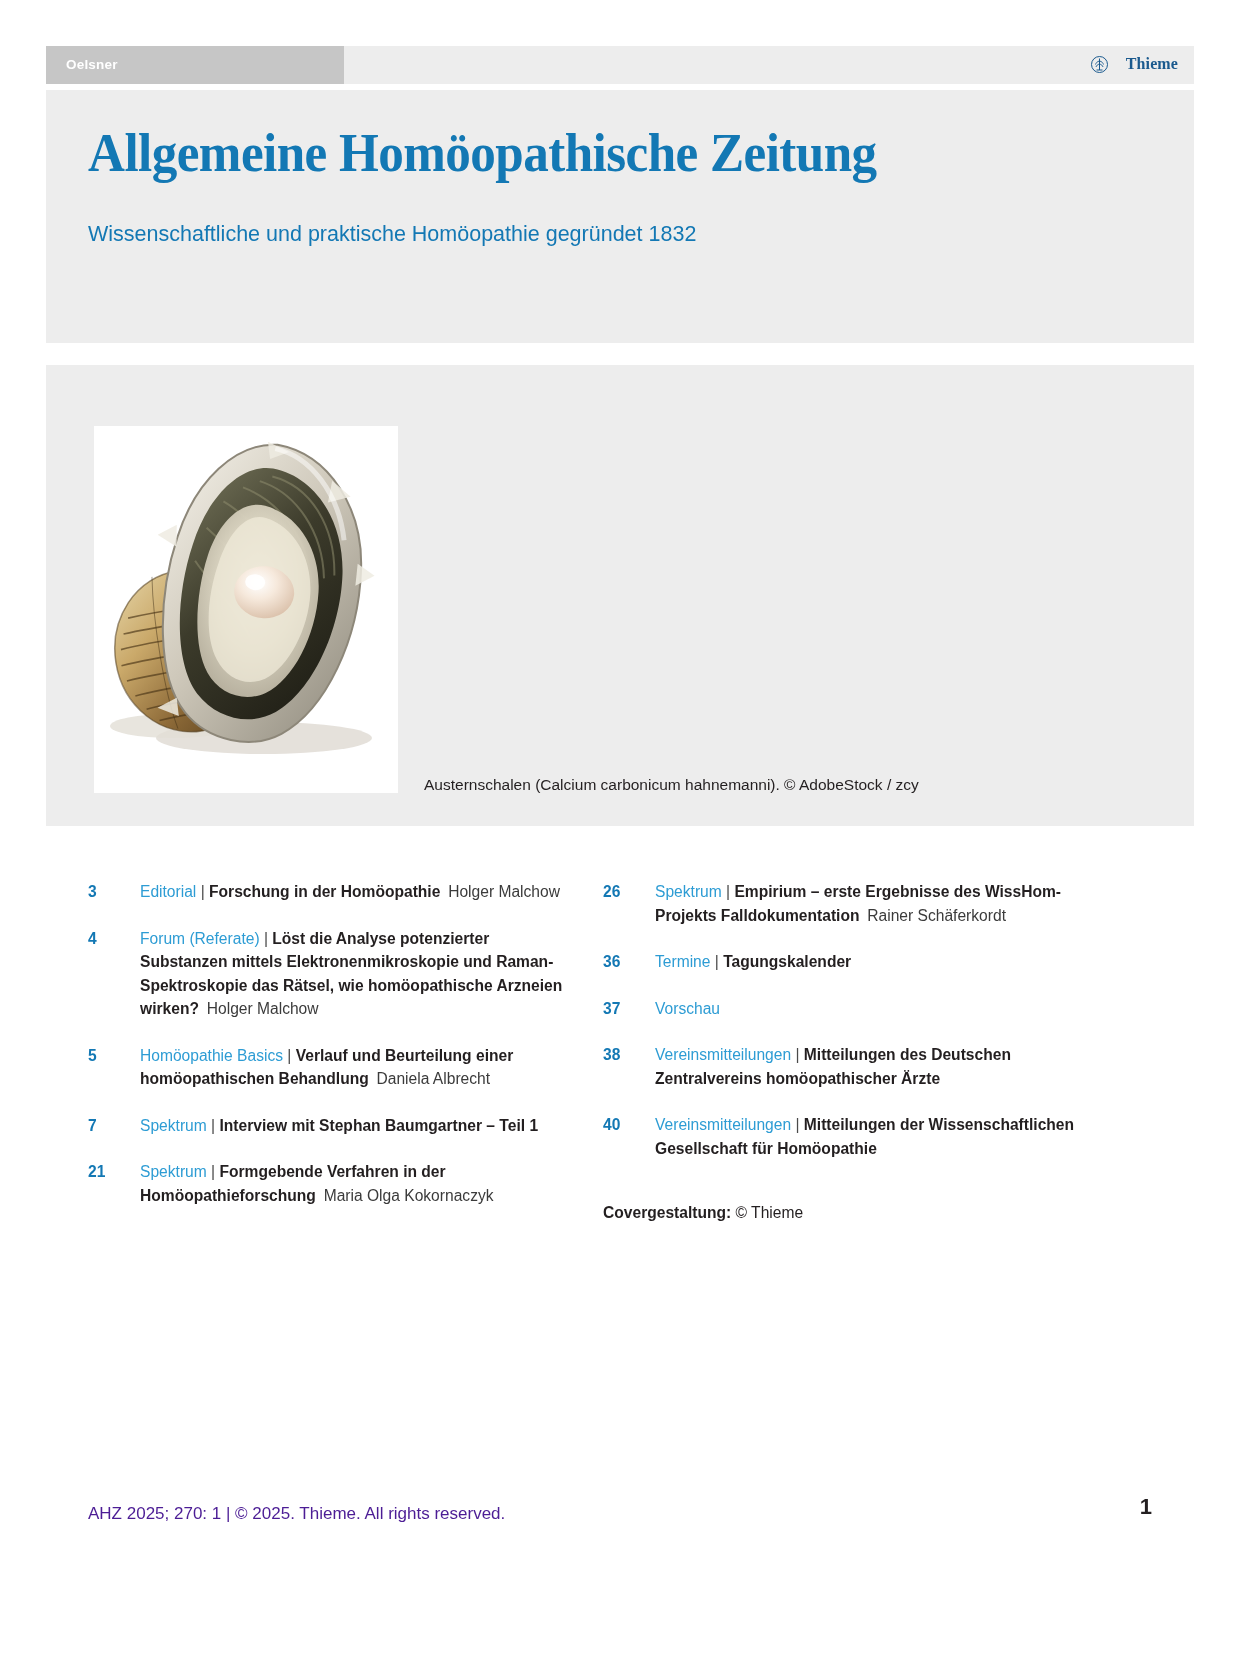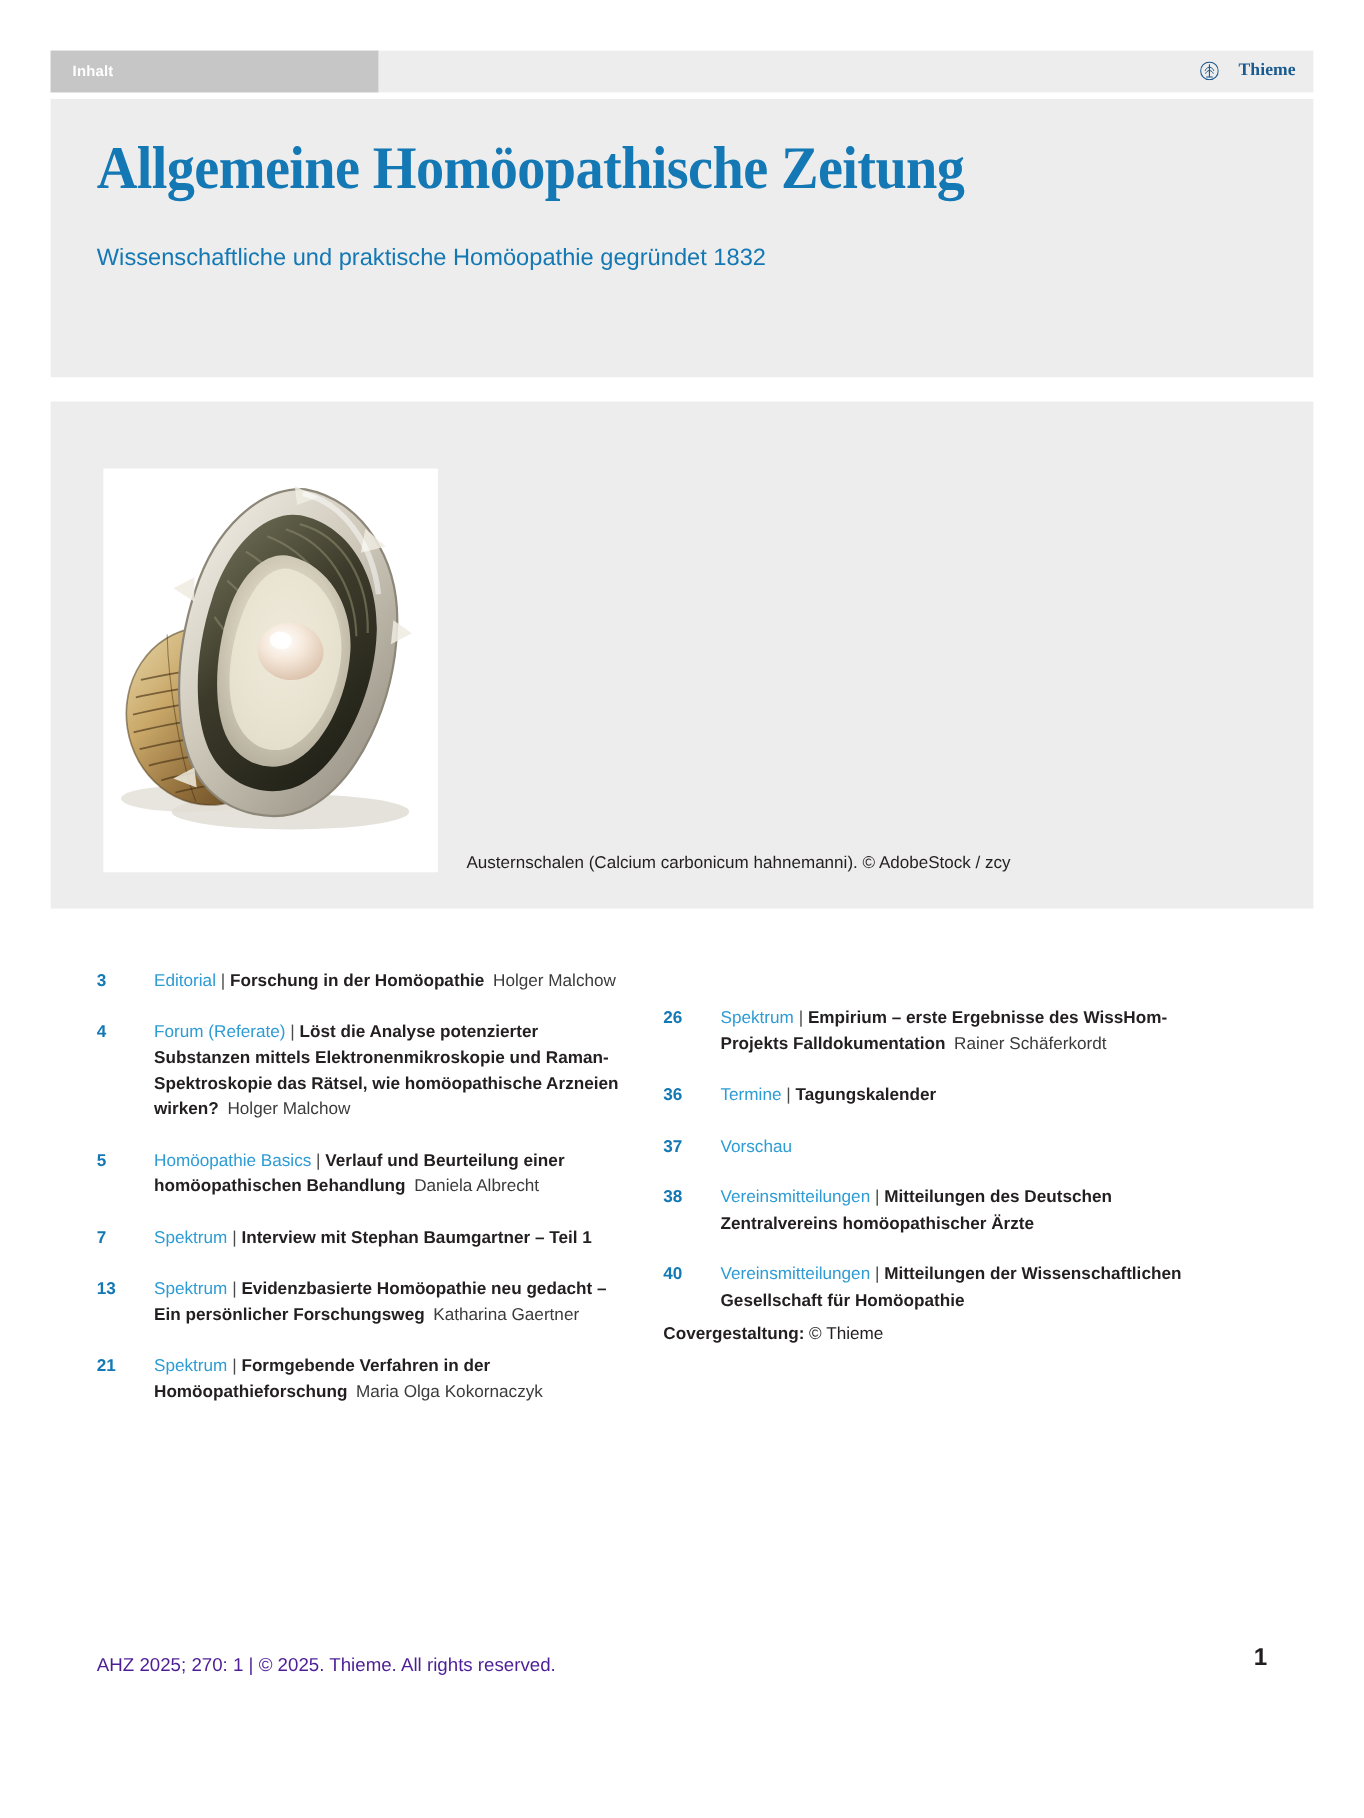--- a/index.html
+++ b/index.html
@@ -131,21 +131,21 @@
     left: 46px;
     top: 880px;
     width: 1148px;
   }
   .toc-col {
     position: absolute;
     top: 0;
     width: 490px;
   }
   .toc-col.left  { left: 42px; }
-  .toc-col.right { left: 557px; margin-top: 34px; }
+  .toc-col.right { left: 557px; }
 
   .toc-entry {
     position: relative;
     padding-left: 52px;
     margin-bottom: 23px;
     font-size: 15.6px;
     line-height: 23.5px;
   }
   .toc-page {
     position: absolute;
@@ -200,21 +200,21 @@
     font-size: 22px;
     font-weight: bold;
     color: #231f20;
   }
 </style>
 </head>
 <body>
 
 <div class="runhead">
   <div class="runhead-tab"></div>
-  <div class="runhead-tab-label">Inhalt</div>
+  <div class="runhead-tab-label">Oelsner</div>
 
   <div class="thieme-logo">
     <svg class="thieme-mark" viewBox="0 0 34 34">
       <circle cx="17" cy="17" r="16" fill="none" stroke="#1b5a8e" stroke-width="2"></circle>
       <path d="M17 5 L17 28" stroke="#1b5a8e" stroke-width="2"></path>
       <path d="M17 10 C12 11 10 14 9 17 M17 10 C22 11 24 14 25 17" stroke="#1b5a8e" stroke-width="1.8" fill="none"></path>
       <path d="M17 16 C13 17 11 19 10 22 M17 16 C21 17 23 19 24 22" stroke="#1b5a8e" stroke-width="1.8" fill="none"></path>
       <path d="M11 28 L23 28" stroke="#1b5a8e" stroke-width="2"></path>
     </svg>
     <span class="thieme-word">Thieme</span>
@@ -334,21 +334,20 @@
   </div>
   <div class="cover-caption">Austernschalen (Calcium carbonicum hahnemanni). © AdobeStock / zcy</div>
 </div>
 
 <div class="toc">
   <div class="toc-col left">
       <div class="toc-entry"><span class="toc-page">3</span><span class="toc-section">Editorial</span><span class="toc-sep"> | </span><span class="toc-title">Forschung in der Homöopathie</span><span class="toc-author"> Holger Malchow</span></div>
       <div class="toc-entry"><span class="toc-page">4</span><span class="toc-section">Forum (Referate)</span><span class="toc-sep"> | </span><span class="toc-title">Löst die Analyse potenzierter Substanzen mittels Elektronenmikroskopie und Raman-Spektroskopie das Rätsel, wie homöopathische Arzneien wirken?</span><span class="toc-author"> Holger Malchow</span></div>
       <div class="toc-entry"><span class="toc-page">5</span><span class="toc-section">Homöopathie Basics</span><span class="toc-sep"> | </span><span class="toc-title">Verlauf und Beurteilung einer homöopathischen Behandlung</span><span class="toc-author"> Daniela Albrecht</span></div>
       <div class="toc-entry"><span class="toc-page">7</span><span class="toc-section">Spektrum</span><span class="toc-sep"> | </span><span class="toc-title">Interview mit Stephan Baumgartner – Teil 1</span></div>
-      <div class="toc-entry"><span class="toc-page">13</span><span class="toc-section">Spektrum</span><span class="toc-sep"> | </span><span class="toc-title">Evidenzbasierte Homöopathie neu gedacht – Ein persönlicher Forschungsweg</span><span class="toc-author"> Katharina Gaertner</span></div>
       <div class="toc-entry"><span class="toc-page">21</span><span class="toc-section">Spektrum</span><span class="toc-sep"> | </span><span class="toc-title">Formgebende Verfahren in der Homöopathieforschung</span><span class="toc-author"> Maria Olga Kokornaczyk</span></div>
     </div>
   <div class="toc-col right">
       <div class="toc-entry"><span class="toc-page">26</span><span class="toc-section">Spektrum</span><span class="toc-sep"> | </span><span class="toc-title">Empirium – erste Ergebnisse des WissHom-Projekts Falldokumentation</span><span class="toc-author"> Rainer Schäferkordt</span></div>
       <div class="toc-entry"><span class="toc-page">36</span><span class="toc-section">Termine</span><span class="toc-sep"> | </span><span class="toc-title">Tagungskalender</span></div>
       <div class="toc-entry"><span class="toc-page">37</span><span class="toc-section">Vorschau</span></div>
       <div class="toc-entry"><span class="toc-page">38</span><span class="toc-section">Vereinsmitteilungen</span><span class="toc-sep"> | </span><span class="toc-title">Mitteilungen des Deutschen Zentralvereins homöopathischer Ärzte</span></div>
       <div class="toc-entry"><span class="toc-page">40</span><span class="toc-section">Vereinsmitteilungen</span><span class="toc-sep"> | </span><span class="toc-title">Mitteilungen der Wissenschaftlichen Gesellschaft für Homöopathie</span></div>
     </div>
 

